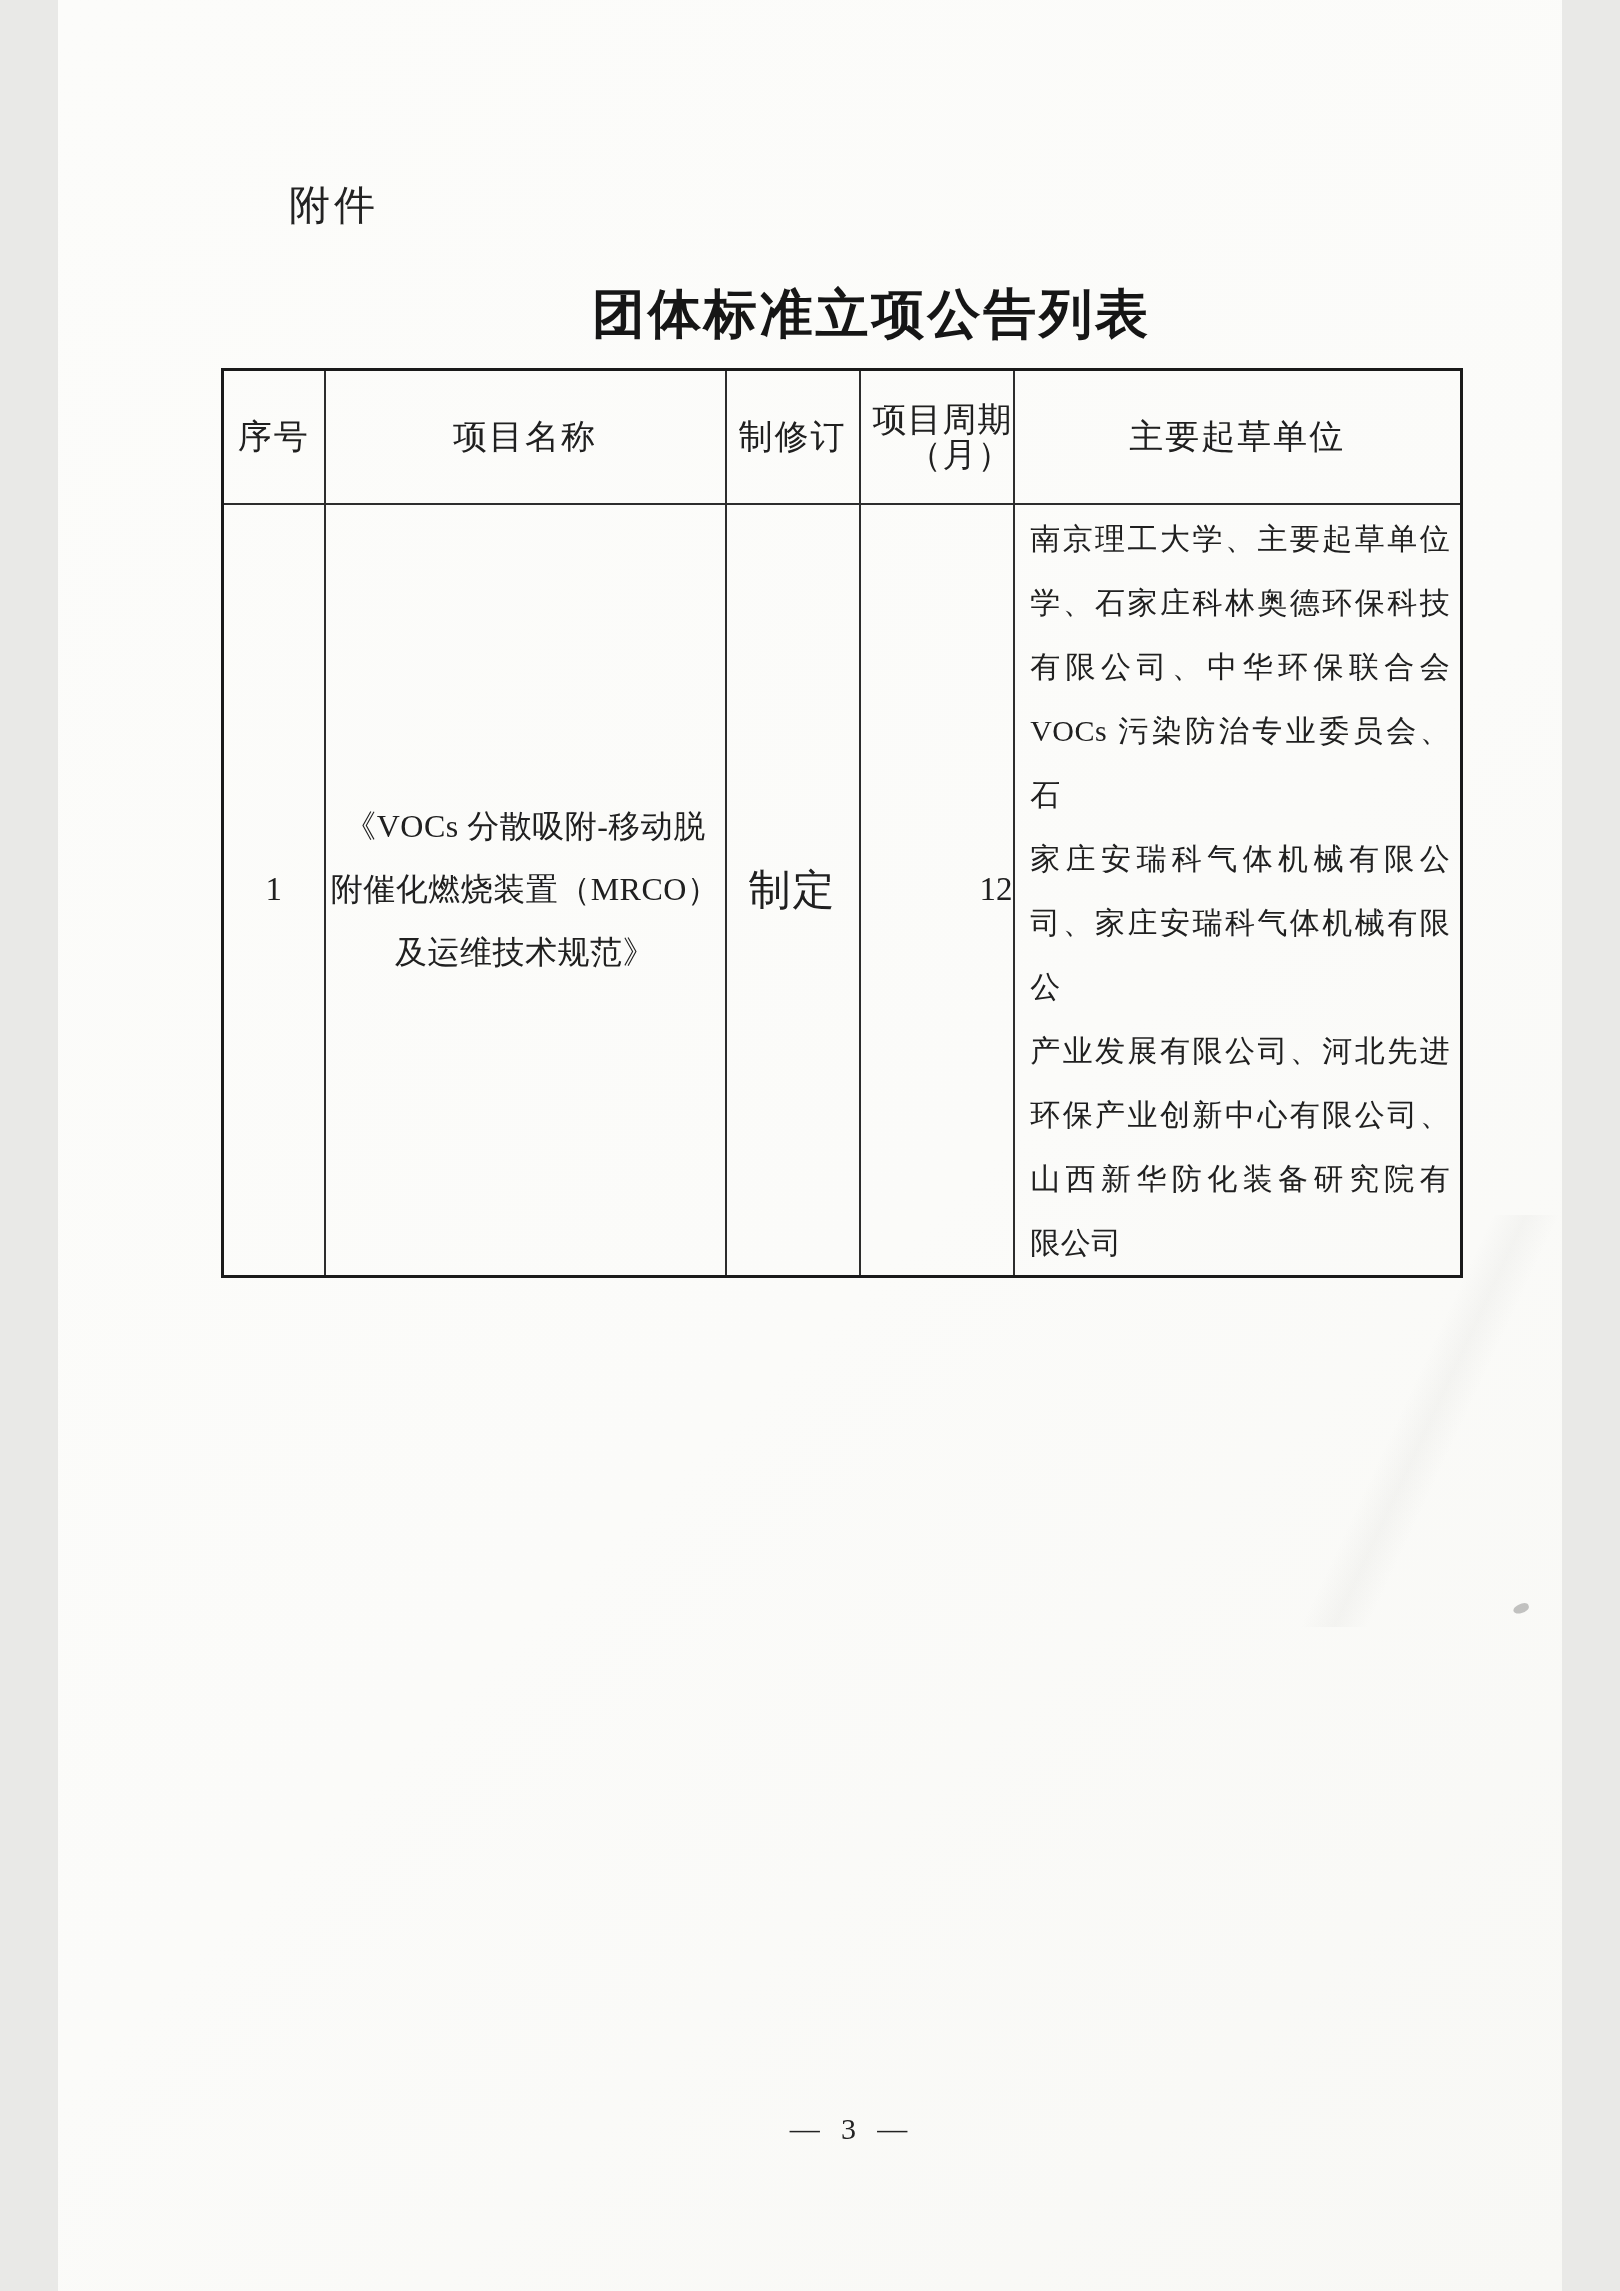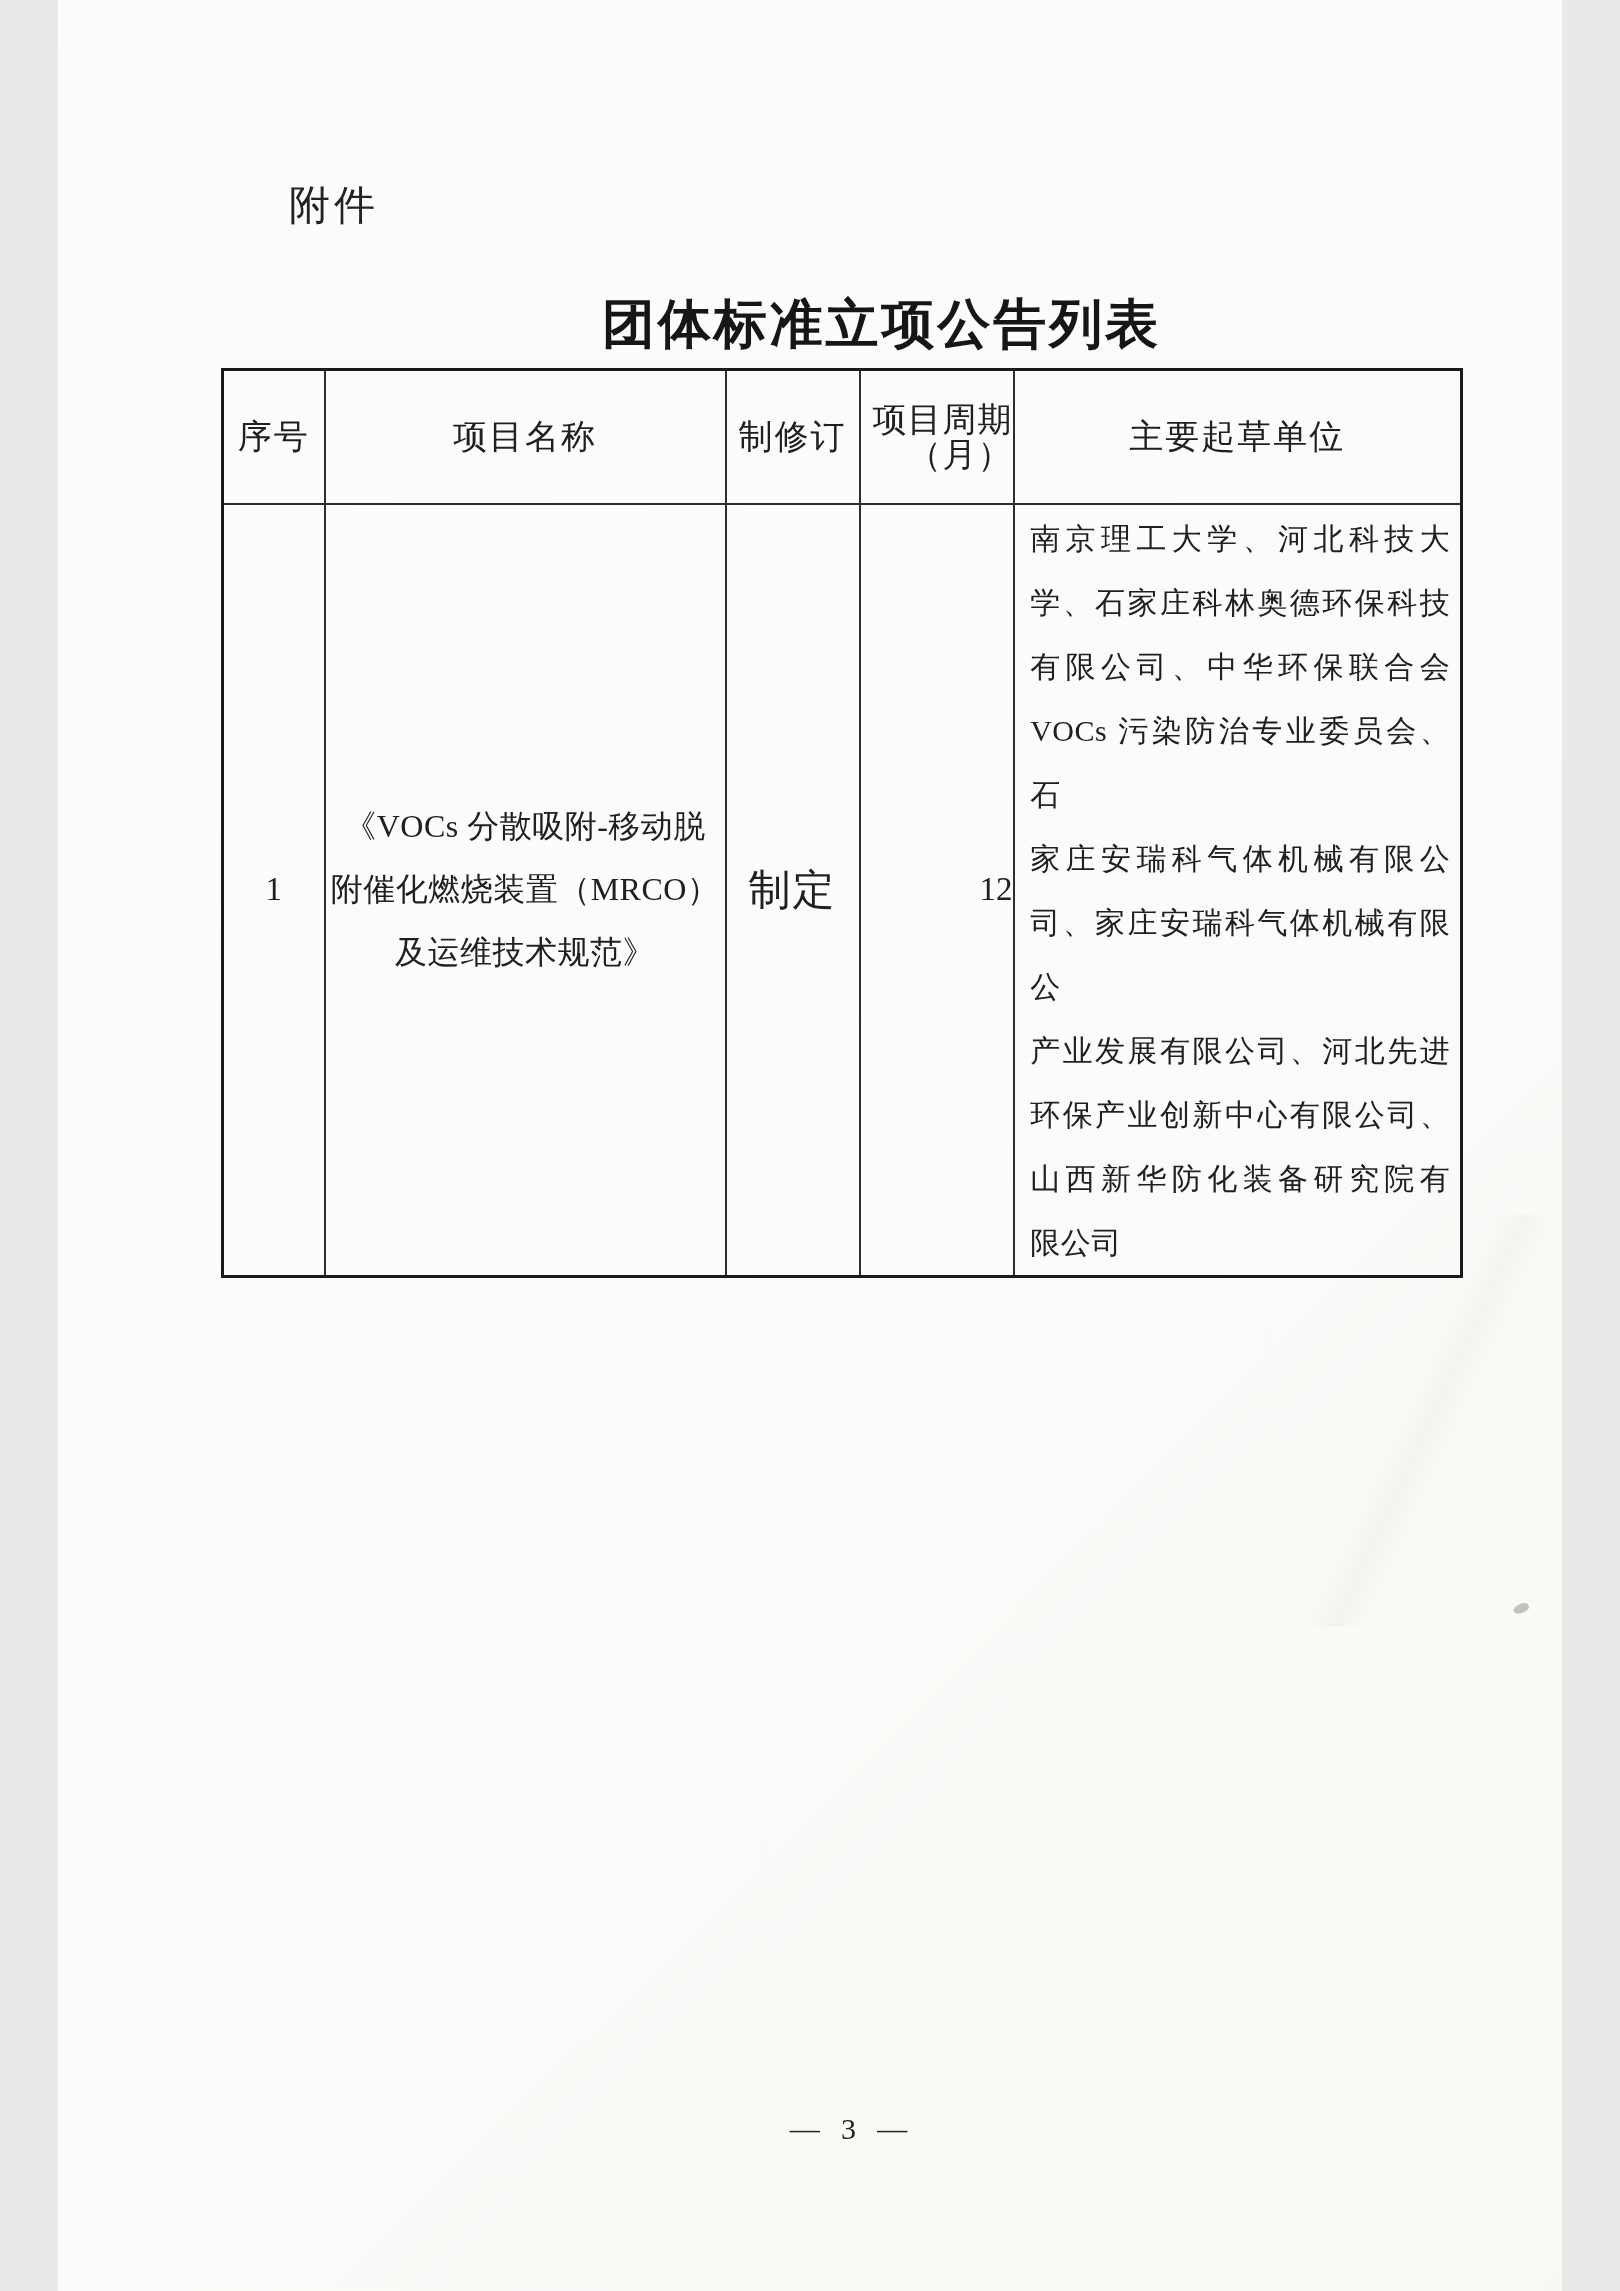--- a/index.html
+++ b/index.html
@@ -24,21 +24,21 @@
     font-size: 41px;
     line-height: 55px;
     letter-spacing: 3.9px;
     color: #232323;
   }
   .doc-title {
     position: absolute;
     left: 186px;
     top: 271px;
     width: 1239px;
-    margin: 18px;
+    margin: 8px;
     text-align: center;
     font-size: 53px;
     line-height: 71px;
     font-weight: 700;
     letter-spacing: 2.9px;
     color: #161616;
   }
   table.std-table {
     position: absolute;
     left: 163px;
@@ -169,21 +169,21 @@
       <tr>
         <td class="cell-index">1</td>
         <td class="cell-name">
             <div class="nline">《VOCs 分散吸附-移动脱</div>
             <div class="nline">附催化燃烧装置（MRCO）</div>
             <div class="nline">及运维技术规范》</div>
           </td>
         <td class="cell-revision">制定</td>
         <td class="cell-period">12</td>
         <td class="cell-drafters">
-            <div class="dline">南京理工大学、河北科技大</div>
+            <div class="dline">南京理工大学、主要起草单位</div>
             <div class="dline">学、石家庄科林奥德环保科技</div>
             <div class="dline">有限公司、中华环保联合会</div>
             <div class="dline">VOCs 污染防治专业委员会、石</div>
             <div class="dline">家庄安瑞科气体机械有限公</div>
             <div class="dline">司、家庄安瑞科气体机械有限公</div>
             <div class="dline">产业发展有限公司、河北先进</div>
             <div class="dline">环保产业创新中心有限公司、</div>
             <div class="dline">山西新华防化装备研究院有</div>
             <div class="dline">限公司</div>
           </td>

